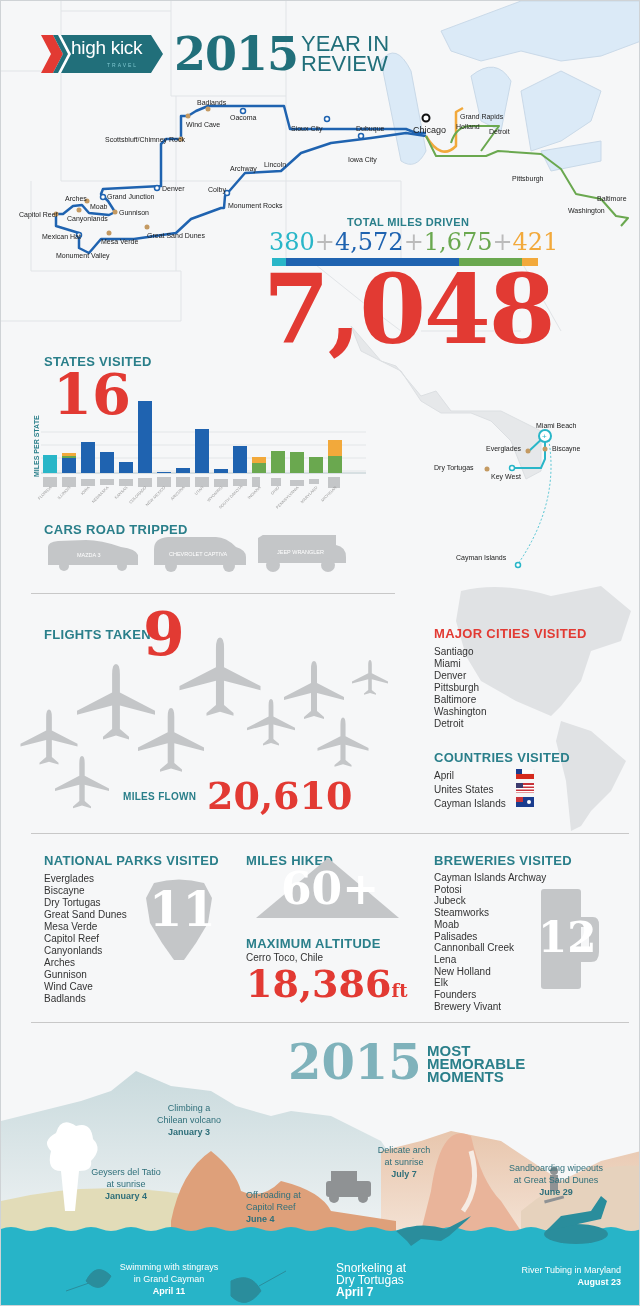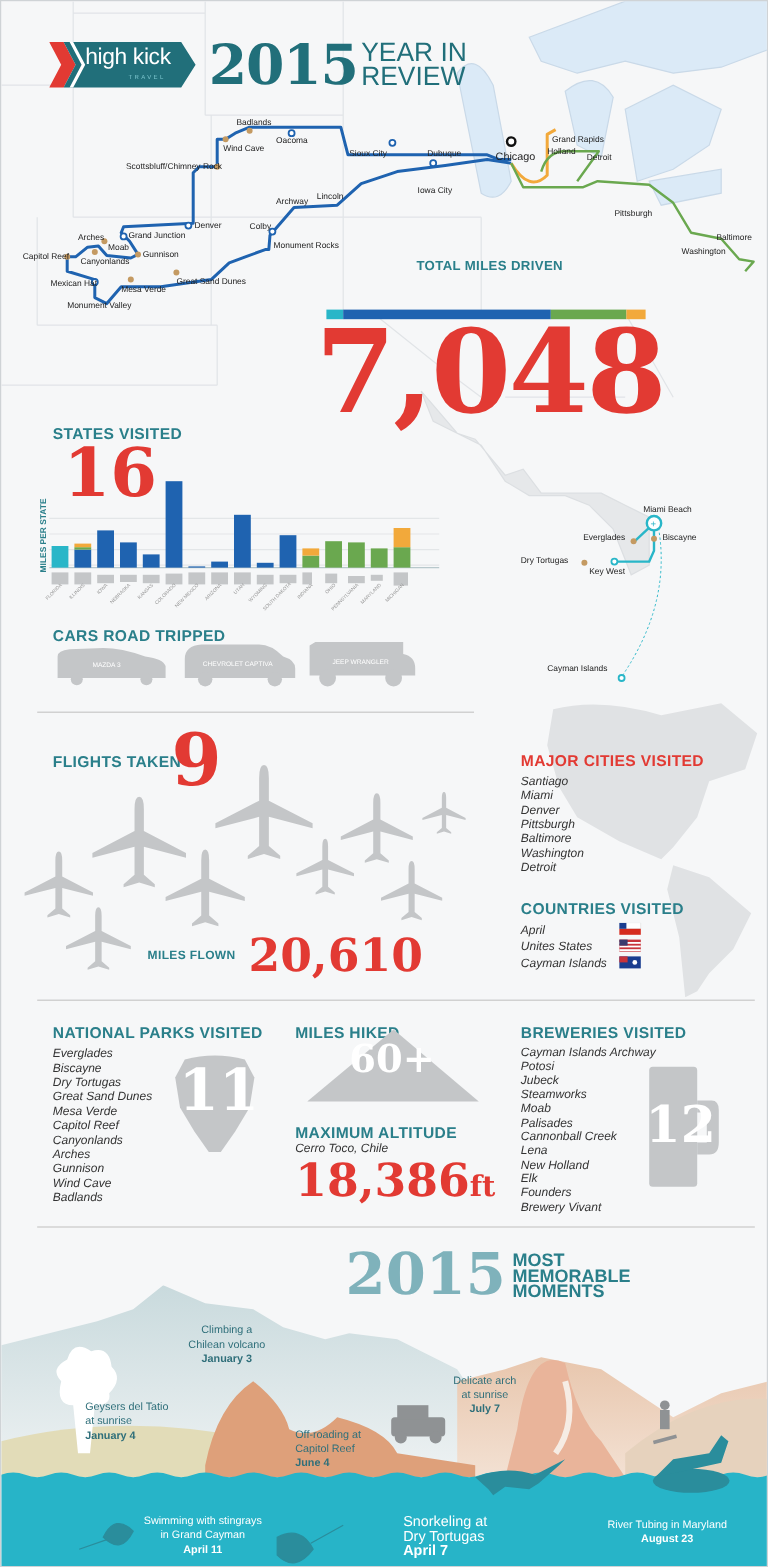--- a/index.html
+++ b/index.html
@@ -2,21 +2,21 @@
 <html><head>
 <meta charset="utf-8">
 <style>
   * { box-sizing: border-box; margin: 0; padding: 0; }
   body { width: 640px; height: 1306px; background: #fff; font-family: "Liberation Sans", sans-serif; position: relative; overflow: hidden; }
   .page { position: absolute; inset: 0; width: 640px; height: 1306px; background: #f6f7f8; border: 1px solid #cfd3d6; overflow: hidden; }
   .abs { position: absolute; }
   .serif { font-family: "DejaVu Serif", "Liberation Serif", serif; }
   .red { color: #e23a33; }
   .h-label { font-weight: bold; font-size: 13px; letter-spacing: 0.3px; color: #2a7f8a; }
-  .list { font-size: 10px; line-height: 12px; color: #333; font-style: italic; }
+  .list { font-size: 10px; line-height: 12px; color: #333; }
   .map-label { font-size: 7px; color: #222; white-space: nowrap; }
   .divider { position: absolute; height: 1px; background: #c8c8c8; }
 </style>
 </head>
 <body>
 
 <div class="page">
 
   <svg class="abs" style="left:0;top:0" width="640" height="600">
     <g fill="none" stroke="#e1e4e7" stroke-width="1">
@@ -108,20 +108,23 @@
   <div class="abs map-label" style="left:66px;top:214px">Canyonlands</div>
   <div class="abs map-label" style="left:41px;top:232px">Mexican Hat</div>
   <div class="abs map-label" style="left:100px;top:237px">Mesa Verde</div>
   <div class="abs map-label" style="left:146px;top:231px">Great Sand Dunes</div>
   <div class="abs map-label" style="left:55px;top:251px">Monument Valley</div>
   <div class="abs map-label" style="left:511px;top:174px">Pittsburgh</div>
   <div class="abs map-label" style="left:596px;top:194px">Baltimore</div>
   <div class="abs map-label" style="left:567px;top:206px">Washington</div>
 
   <div class="abs h-label" style="left:346px;top:215px;font-size:11px">TOTAL MILES DRIVEN</div>
+  <div class="abs serif" style="left:268px;top:227px;font-size:24px;white-space:nowrap">
+    <span style="color:#29b6c8">380</span><span style="color:#bbb">+</span><span style="color:#1f63b0">4,572</span><span style="color:#bbb">+</span><span style="color:#6aa84f">1,675</span><span style="color:#bbb">+</span><span style="color:#f2a93b">421</span>
+  </div>
   <div class="abs" style="left:271px;top:257px;width:266px;height:8px;display:flex">
     <div style="width:14px;background:#29b6c8"></div>
     <div style="width:173px;background:#1f63b0"></div>
     <div style="width:63px;background:#6aa84f"></div>
     <div style="width:16px;background:#f2a93b"></div>
   </div>
   <div class="abs serif red" style="left:262px;top:252px;font-size:96px;font-weight:bold;letter-spacing:-2px">7,048</div>
 
   <div class="abs h-label" style="left:43px;top:353px">STATES VISITED</div>
   <div class="abs serif red" style="left:52px;top:360px;font-size:56px;font-weight:bold">16</div>
@@ -316,25 +319,25 @@
   </div>
   <svg class="abs" style="left:143px;top:877px" width="70" height="90">
     <path d="M10 5 Q35 -2 60 5 L68 20 L64 45 L52 65 L40 82 L30 82 L18 65 L6 45 L2 20 Z" fill="#c4c6c8"></path>
   </svg>
   <div class="abs serif" style="left:148px;top:880px;font-size:48px;font-weight:bold;color:#fff">11</div>
 
   <div class="abs h-label" style="left:245px;top:852px">MILES HIKED</div>
   <svg class="abs" style="left:255px;top:855px" width="145" height="64">
     <polygon points="0,62 72,2 143,62" fill="#c4c6c8"></polygon>
   </svg>
-  <div class="abs serif" style="left:290px;top:862px;font-size:32px;font-weight:bold;color:#fff">60+</div>
+  <div class="abs serif" style="left:280px;top:862px;font-size:44px;font-weight:bold;color:#fff">60+</div>
 
   <div class="abs h-label" style="left:245px;top:935px">MAXIMUM ALTITUDE</div>
   <div class="abs list" style="left:245px;top:951px">Cerro Toco, Chile</div>
-  <div class="abs serif red" style="left:245px;top:960px;font-size:38px;font-weight:bold;white-space:nowrap"><span>18,386</span><span style="font-size:24px">ft</span></div>
+  <div class="abs serif red" style="left:245px;top:960px;font-size:38px;font-weight:bold;white-space:nowrap"><span>18,386</span><span style="font-size:18px">ft</span></div>
 
   <div class="abs h-label" style="left:433px;top:852px">BREWERIES VISITED</div>
   <div class="abs list" style="left:433px;top:871px;line-height:11.7px">
     <div>Cayman Islands Archway</div>
     <div>Potosi</div>
     <div>Jubeck</div>
     <div>Steamworks</div>
     <div>Moab</div>
     <div>Palisades</div>
     <div>Cannonball Creek</div>
@@ -402,42 +405,47 @@
 
     <ellipse cx="575" cy="163" rx="32" ry="10" fill="#2a8d9c"></ellipse>
       <path d="M545 160 L560 145 L590 140 L600 125 L606 130 L600 148 Z" fill="#2a8d9c"></path>
   </svg>
 
   <div class="abs" style="left:138px;top:1101px;width:100px;text-align:center;font-size:9px;line-height:12px;color:#2f6f7a">
     <div>Climbing a</div>
     <div>Chilean volcano</div>
     <div style="font-weight:bold">January 3</div>
   </div>
-  <div class="abs" style="left:70px;top:1165px;width:110px;font-size:9px;line-height:12px;color:#2f6f7a">
+  <div class="abs" style="left:70px;top:1165px;width:110px;text-align:center;font-size:9px;line-height:12px;color:#2f6f7a">
     <div>Geysers del Tatio</div>
     <div>at sunrise</div>
     <div style="font-weight:bold">January 4</div>
   </div>
   <div class="abs" style="left:245px;top:1188px;width:80px;text-align:left;font-size:9px;line-height:12px;color:#2f6f7a">
     <div>Off-roading at</div>
     <div>Capitol Reef</div>
     <div style="font-weight:bold">June 4</div>
   </div>
   <div class="abs" style="left:363px;top:1143px;width:80px;text-align:center;font-size:9px;line-height:12px;color:#2f6f7a">
     <div>Delicate arch</div>
     <div>at sunrise</div>
     <div style="font-weight:bold">July 7</div>
   </div>
+  <div class="abs" style="left:490px;top:1161px;width:130px;text-align:center;font-size:9px;line-height:12px;color:#2f6f7a">
+    <div>Sandboarding wipeouts</div>
+    <div>at Great Sand Dunes</div>
+    <div style="font-weight:bold">June 29</div>
+  </div>
   <div class="abs" style="left:108px;top:1260px;width:120px;text-align:center;font-size:9px;line-height:12px;color:#fff">
     <div>Swimming with stingrays</div>
     <div>in Grand Cayman</div>
     <div style="font-weight:bold">April 11</div>
   </div>
   <div class="abs" style="left:335px;top:1261px;width:80px;text-align:left;font-size:12px;line-height:12px;color:#fff">
     <div>Snorkeling at</div>
     <div>Dry Tortugas</div>
     <div style="font-weight:bold">April 7</div>
   </div>
-  <div class="abs" style="left:490px;top:1263px;width:130px;text-align:center;font-size:9px;line-height:12px;color:#fff">
+  <div class="abs" style="left:490px;top:1263px;width:130px;text-align:right;font-size:9px;line-height:12px;color:#fff">
     <div>River Tubing in Maryland</div>
     <div style="font-weight:bold">August 23</div>
   </div>
 </div>
 
 </body></html>

